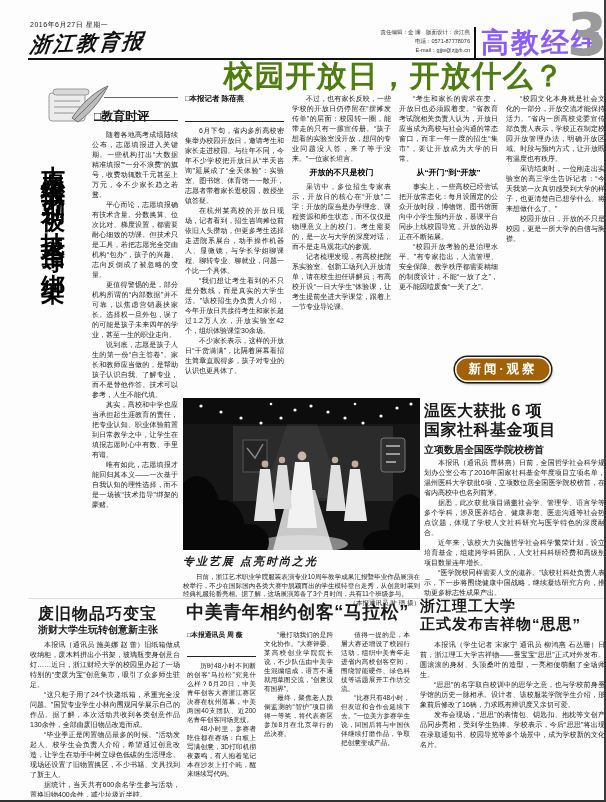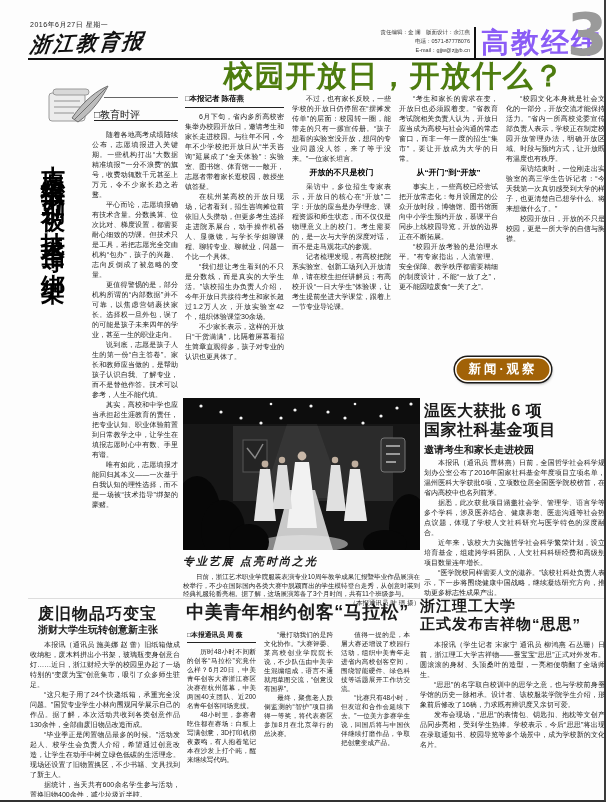--- a/index.html
+++ b/index.html
@@ -19,26 +19,26 @@
   .hdr-divider { left:474px; top:27px; width:2px; height:33px; background:#111; }
   .section-title { left:481px; top:24px; font-size:28px; font-weight:900; letter-spacing:2px; color:#8b5cf6; }
   .page-num { left:567px; top:6px; font-size:58px; line-height:58px; font-weight:bold;
               color:#9a9a9a; font-family:"DejaVu Sans", sans-serif; }
   .hdr-rule { left:28px; top:58px; width:576px; height:2px; background:#111; }
 
   
   .tiny { font-size:7px; line-height:10px; text-align:justify; color:#222; overflow:hidden; }
   .tiny p { text-indent:2em; }
   .byline { font-size:7.5px; font-weight:bold; color:#111; border-bottom:1px solid #222;
-            padding-bottom:3px; margin-bottom:4px; text-indent:0 !important; }
+            padding-bottom:17px; margin-bottom:4px; text-indent:0 !important; }
   .subhead { font-size:8px; font-weight:bold; text-align:center; margin:4px 0; color:#000; }
 
   
   .op-line { left:104px; top:97px; width:74px; height:1px; background:#666; }
-  .op-label { left:94px; top:108px; font-size:10px; font-weight:normal; }
+  .op-label { left:94px; top:108px; font-size:12px; font-weight:bold; }
   .op-label-rule { left:94px; top:120px; width:84px; height:1px; background:#222; }
   .vtitle { left:33px; top:146px; width:40px; height:452px; writing-mode:vertical-rl;
             text-orientation:mixed; font-size:24px; font-weight:900; letter-spacing:6px;
             color:#000; line-height:40px; }
   .op-body { left:92px; top:130px; width:86px; height:464px; }
 
   
   .headline { left:183px; top:56px; width:422px; text-align:center; font-size:30px;
               font-weight:900; letter-spacing:1px; color:#4d7c0f; }
   .main-cols { left:185px; top:94px; width:420px; height:298px; display:flex; gap:8px; }
@@ -204,21 +204,21 @@
   <div class="abs cap-title">专业艺展 点亮时尚之光</div>
   <div class="abs cap-text tiny">
     <p>日前，浙江艺术职业学院服装表演专业10周年教学成果汇报暨毕业作品展演在校举行，不少在国际国内各类大赛中脱颖而出的学生模特登台走秀，从创意时装到经典礼服轮番亮相。据了解，这场展演筹备了3个月时间，共有11个班级参与。</p>
     <p class="cap-credit">（本报通讯员 叶 璟 摄）</p>
   </div>
 
   <div class="abs badge">新闻·观察</div>
 
   <div class="abs ra-t1">温医大获批 6 项</div>
   <div class="abs ra-t2">国家社科基金项目</div>
-  <div class="abs ra-sub">邀请考生和家长走进校园</div>
+  <div class="abs ra-sub">立项数居全国医学院校榜首</div>
   <div class="abs ra-body tiny">
     <p>本报讯（通讯员 曹林燕）日前，全国哲学社会科学规划办公室公布了2016年国家社科基金年度项目立项名单，温州医科大学获批6项，立项数位居全国医学院校榜首，在省内高校中也名列前茅。</p>
     <p>据悉，此次获批项目涵盖社会学、管理学、语言学等多个学科，涉及医养结合、健康养老、医患沟通等社会热点议题，体现了学校人文社科研究与医学特色的深度融合。</p>
     <p>近年来，该校大力实施哲学社会科学繁荣计划，设立培育基金，组建跨学科团队，人文社科科研经费和高级别项目数量连年增长。</p>
     <p>“医学院校同样需要人文的滋养。”该校社科处负责人表示，下一步将围绕健康中国战略，继续凝练研究方向，推动更多标志性成果产出。</p>
   </div>
 
   <div class="abs bottom-rule"></div>
 
   <div class="abs bl-title">废旧物品巧变宝</div>

